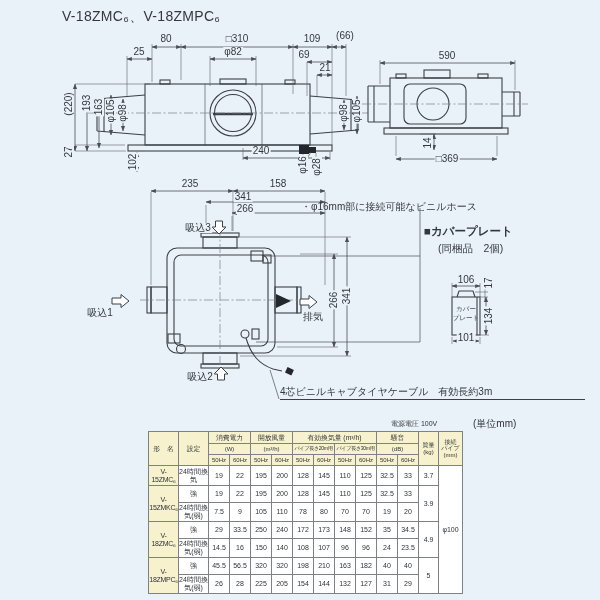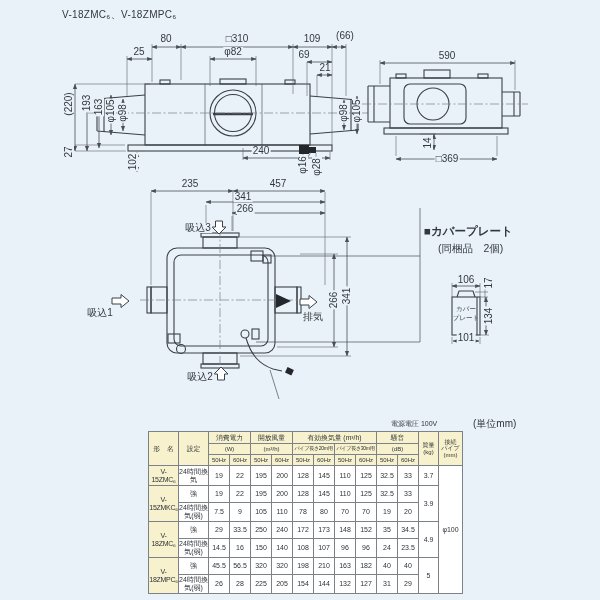--- a/index.html
+++ b/index.html
@@ -12,21 +12,21 @@
   .cl{stroke:#78808a;stroke-width:0.7;fill:none;stroke-dasharray:9 2.5 2 2.5}
   .ext{stroke:#5a6066;stroke-width:0.6;fill:none}
   .dim{stroke:#4a4f55;stroke-width:0.8;fill:none;marker-start:url(#ma);marker-end:url(#ma)}
   .ldr{stroke:#4a4f55;stroke-width:0.7;fill:none}
   .arrow{fill:#ffffff;stroke:#3a4046;stroke-width:1}
   .arrowf{fill:#23272b}
   .lbl{position:absolute;font-size:10px;line-height:1;white-space:nowrap;color:#33383e}
   .c{transform:translate(-50%,-50%)}
   .v{transform:translate(-50%,-50%) rotate(-90deg)}
   .dm{background:#eaf2f9;padding:0 1px}
-  .page-title{position:absolute;left:62px;top:8px;font-size:10px;letter-spacing:.3px;color:#33383e}
+  .page-title{position:absolute;left:62px;top:8px;font-size:14px;letter-spacing:.3px;color:#33383e}
   .note-title{border-bottom:1px solid #3a4046;padding-bottom:2px}
   .ul{border-bottom:1px solid #3a4046;padding-bottom:2px}
   .cp-title{font-size:11.5px;font-weight:bold}
   .cp-sub{font-size:10.5px}
   .cp-in{font-size:6.5px}
   
   .spec{position:absolute;left:148px;top:431px;border-collapse:collapse;table-layout:fixed;background:#fff}
   .spec th,.spec td{border:1px solid #7d8288;padding:0;text-align:center;vertical-align:middle;
     font-weight:normal;overflow:hidden;line-height:1.1}
   .spec thead th{background:#f7f2cd}
@@ -201,40 +201,42 @@
   <span class="lbl v dm" style="left:133px;top:162px">102</span>
   <span class="lbl c dm" style="left:261px;top:151px">240</span>
   <span class="lbl v dm" style="left:303px;top:165px">φ16</span>
   <span class="lbl v dm" style="left:317px;top:167px">φ28</span>
 
   <span class="lbl c dm" style="left:447px;top:56px">590</span>
   <span class="lbl v dm" style="left:428px;top:143px">14</span>
   <span class="lbl c dm" style="left:447px;top:159px">□369</span>
 
   <span class="lbl c dm" style="left:190px;top:184px">235</span>
-  <span class="lbl c dm" style="left:278px;top:184px">457</span>
+  <span class="lbl c dm" style="left:278px;top:184px">158</span>
   <span class="lbl c dm" style="left:243px;top:197px">341</span>
   <span class="lbl c dm" style="left:245px;top:209px">266</span>
   <span class="lbl c dm" style="left:198px;top:228px">吸込3</span>
   <span class="lbl c dm" style="left:100px;top:313px">吸込1</span>
   <span class="lbl c dm" style="left:313px;top:317px">排気</span>
   <span class="lbl v dm" style="left:334px;top:300px">266</span>
   <span class="lbl v dm" style="left:347px;top:296px">341</span>
   <span class="lbl c dm" style="left:200px;top:377px">吸込2</span>
 
+  <div class="lbl" style="left:301px;top:202px">・φ16mm部に接続可能なビニルホース</div>
 
   <div class="lbl cp-title" style="left:424px;top:226px">■カバープレート</div>
   <div class="lbl cp-sub" style="left:438px;top:243px">(同梱品　2個)</div>
   <span class="lbl c dm" style="left:466px;top:280px">106</span>
   <span class="lbl v dm" style="left:489px;top:283px">17</span>
   <span class="lbl v dm" style="left:489px;top:316px">134</span>
   <span class="lbl c dm" style="left:466px;top:338px">101</span>
   <span class="lbl c cp-in" style="left:466px;top:309px">カバー</span>
   <span class="lbl c cp-in" style="left:466px;top:318px">プレート</span>
 
+  <div class="lbl ul" style="left:280px;top:387px;width:305px">4芯ビニルキャブタイヤケーブル　有効長約3m</div>
 
   <div class="pnote">電源電圧 100V</div>
   <div class="unote">(単位mm)</div>
 
   <table class="spec">
     <colgroup>
       <col style="width:30px">
         <col style="width:30px">
       <col style="width:21px">
         <col style="width:21px">

